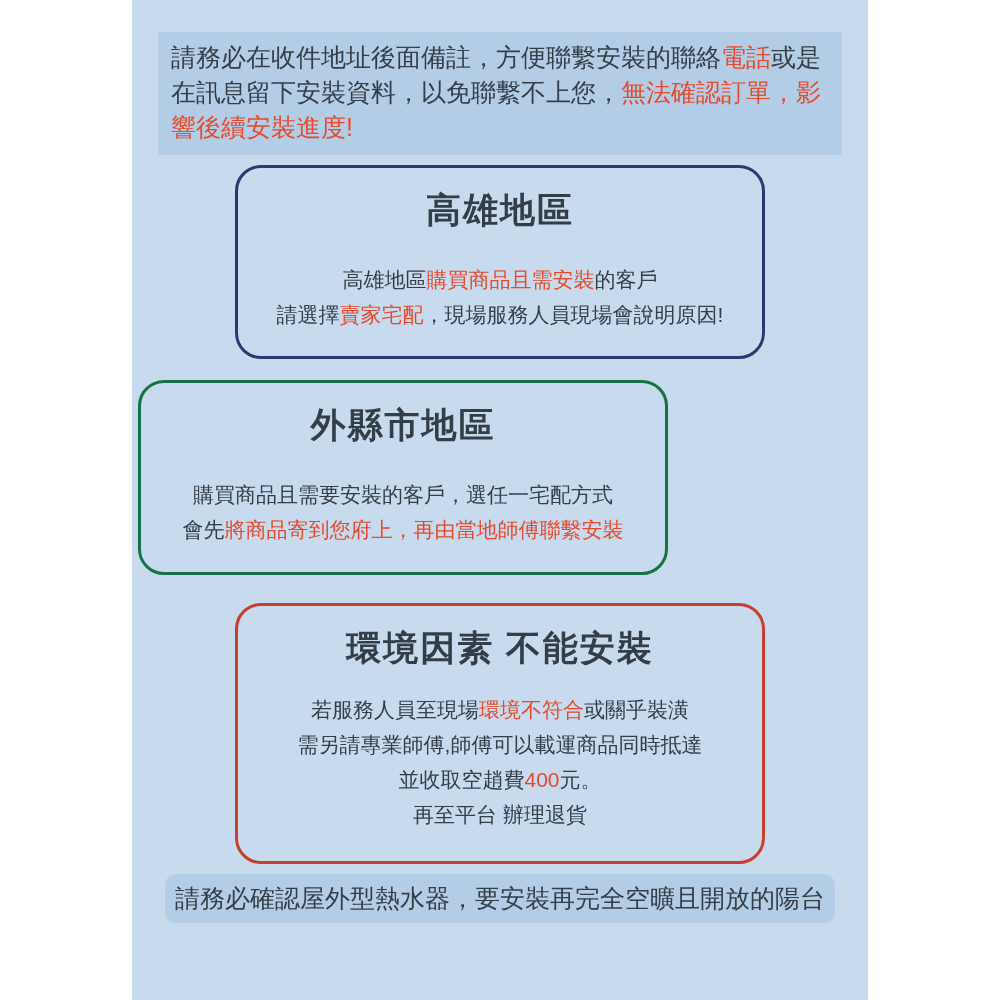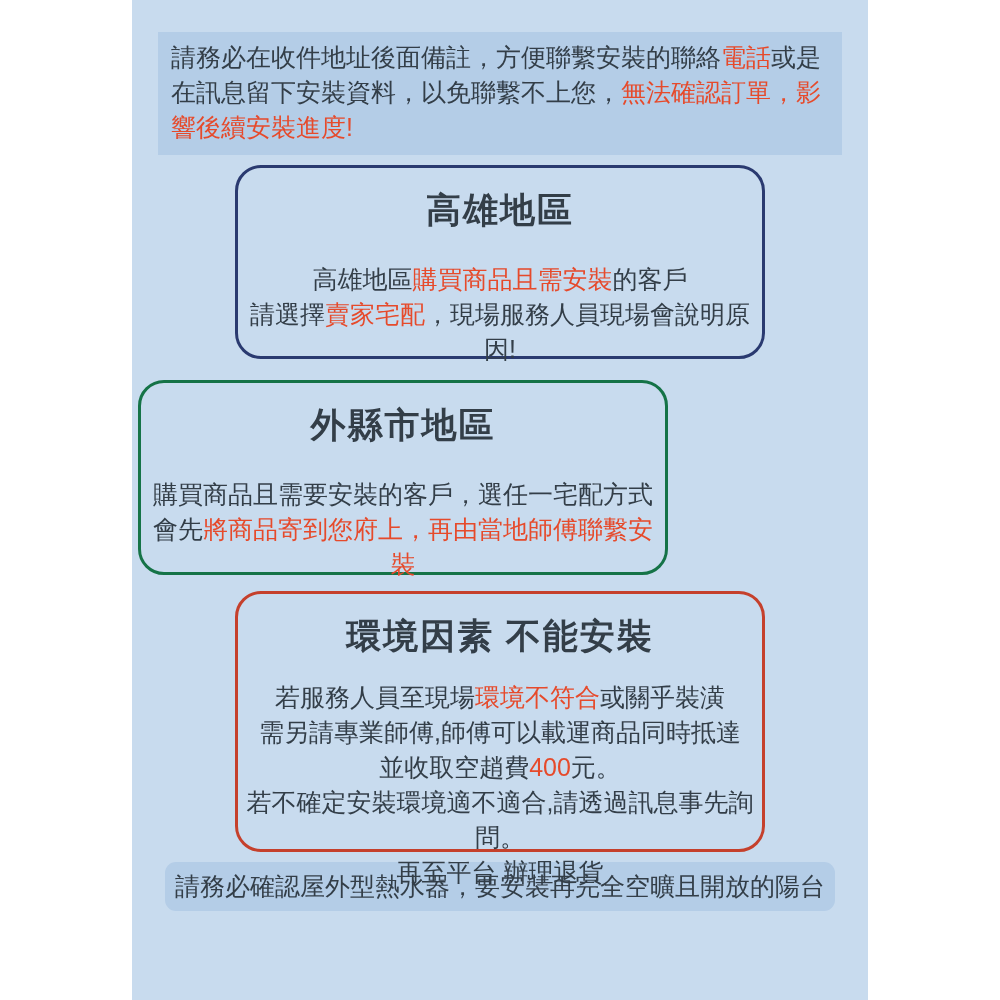--- a/index.html
+++ b/index.html
@@ -41,32 +41,32 @@
     width: 530px;
     margin: 0 auto;
     border: 3px solid #000;
     border-radius: 26px;
     box-sizing: border-box;
     text-align: center;
     background: transparent;
   }
   .region-kaohsiung   { height: 194px; margin-top: 10px; }
   .region-outer       { height: 195px; margin-top: 21px; margin-left: 6px; }
-  .region-environment { height: 261px; margin-top: 16px; }
+  .region-environment { height: 261px; margin-top: 28px; }
   .box-title {
     margin: 21px 0 0 0;
     font-size: 35px;
     line-height: 42px;
     font-weight: 600;
     letter-spacing: 2px;
     color: #333e48;
   }
   .box-body {
     margin-top: 31px;
-    font-size: 25px;
+    font-size: 21px;
     line-height: 35px;
     font-weight: 500;
     color: #333e48;
   }
   .region-environment .box-body { margin-top: 23px; }
   .box-body p, .notice p { margin: 0; }
   .dark { color: #333e48; }
   .red  { color: #e64a2b; }
 </style>
 </head>
@@ -91,21 +91,20 @@
           <p><span class="dark">購買商品且需要安裝的客戶，選任一宅配方式</span></p>
           <p><span class="dark">會先</span><span class="red">將商品寄到您府上，再由當地師傅聯繫安裝</span></p>
         </div>
       </section>
       <section class="region-box region-environment" style="border-color: rgb(197, 64, 44);">
         <h2 class="box-title">環境因素 不能安裝</h2>
         <div class="box-body">
           <p><span class="dark">若服務人員至現場</span><span class="red">環境不符合</span><span class="dark">或關乎裝潢</span></p>
           <p><span class="dark">需另請專業師傅,師傅可以載運商品同時抵達</span></p>
           <p><span class="dark">並收取空趙費</span><span class="red">400</span><span class="dark">元。</span></p>
-          <p><span class="dark">若不確定安裝環境適不適合,請透過訊息事先詢問。</span></p>
           <p><span class="dark">再至平台 辦理退貨</span></p>
         </div>
       </section>
     </div>
 
   <div class="notice bottom" id="bottom-notice">
       <p>請務必確認屋外型熱水器，要安裝再完全空曠且開放的陽台</p>
     </div>
 </div>
 

